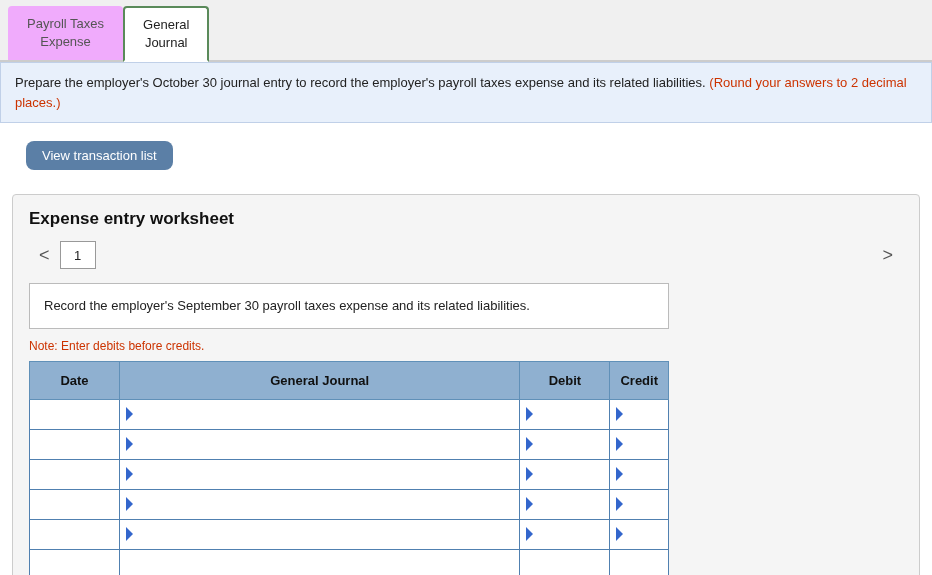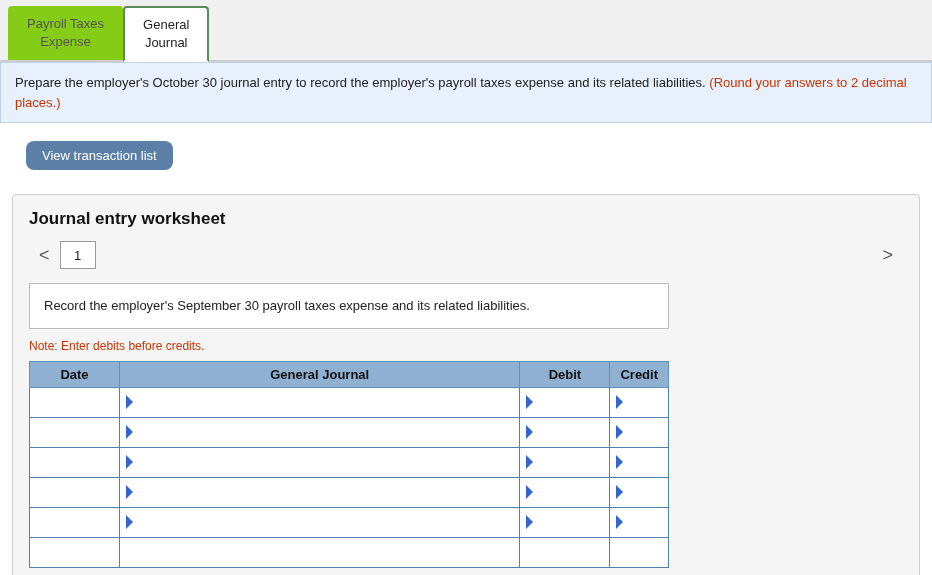--- a/index.html
+++ b/index.html
@@ -33,21 +33,21 @@
     }
     .tab.active {
       background: #fff;
       border: 2px solid #5a8a5a;
       border-bottom: 2px solid #fff;
       color: #222;
       font-weight: normal;
       margin-bottom: -2px;
     }
     .tab.inactive {
-      background: #84cc16;
+      background: #f0abfc;
     }
 
     
     .instructions {
       background: #e8f0fb;
       border: 1px solid #c0d0e8;
       padding: 10px 14px;
       font-size: 13px;
       line-height: 1.5;
       color: #222;
@@ -136,21 +136,21 @@
       border-collapse: collapse;
       width: 100%;
       max-width: 640px;
       background: #fff;
     }
     .journal-table thead tr {
       background: #8fb0d0;
     }
     .journal-table thead th {
       border: 1px solid #6090b8;
-      padding: 5px 10px;
+      padding: 11px 10px;
       font-weight: bold;
       font-size: 13px;
       color: #111;
       text-align: center;
       margin-left: 35px;
     }
     .journal-table thead th.col-date { width: 90px; }
     .journal-table thead th.col-journal { }
     .journal-table thead th.col-debit { width: 90px; }
     .journal-table thead th.col-credit { width: 58px; }
@@ -211,21 +211,21 @@
 <div class="instructions">
   <span>Prepare the employer's October 30 journal entry to record the employer's payroll taxes expense and its related liabilities.</span>
   <span class="round-note">(Round your answers to 2 decimal places.)</span>
 </div>
 
 <div style="padding: 8px 12px;">
   <button class="btn-transaction">View transaction list</button>
 </div>
 
 <div class="worksheet-card">
-  <div class="worksheet-title">Journal entry worksheet</div>
+  <div class="worksheet-title">Expense entry worksheet</div>
 
   <div class="nav-row">
     <span class="nav-arrow">&lt;</span>
     <div class="nav-page-box">
       <span>1</span>
     </div>
     <span class="nav-arrow nav-right">&gt;</span>
   </div>
 
   <div class="description-box">

